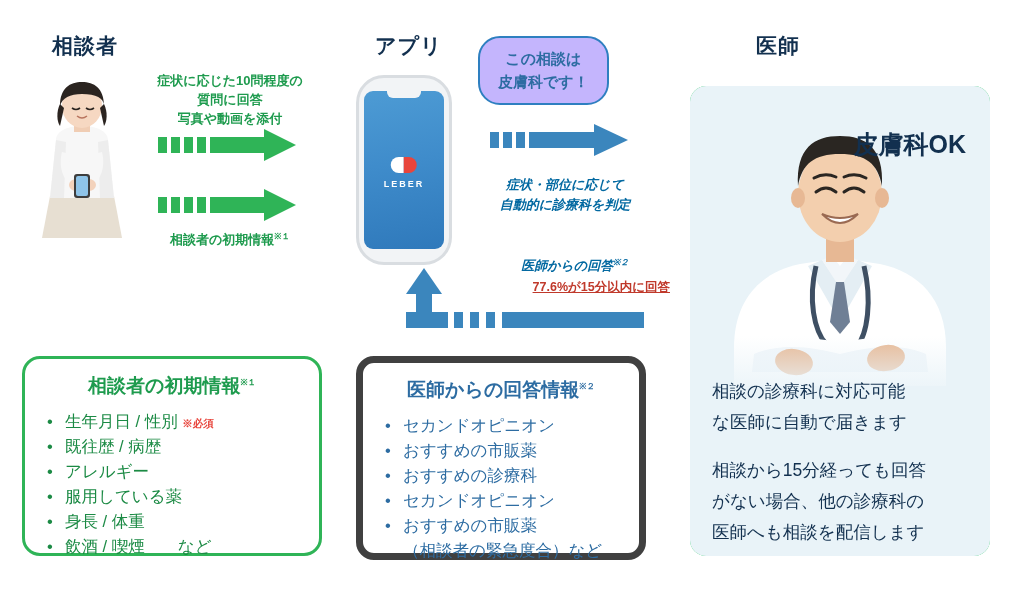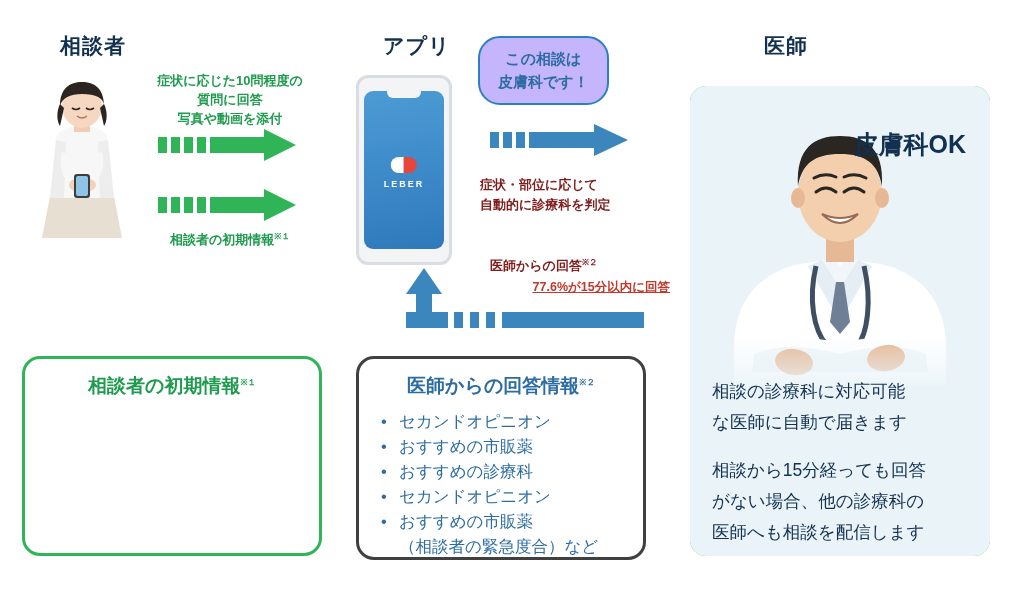--- a/index.html
+++ b/index.html
@@ -20,65 +20,66 @@
     height: 593px;
   }
   .abs { position: absolute; }
 
   
   .col-title {
     font-size: 21px;
     font-weight: bold;
     color: #12304f;
     letter-spacing: 1px;
-    margin-left: 8px;
   }
 
   
   .person-photo {
     width: 120px;
     height: 160px;
     background: #fdfdfd;
     overflow: hidden;
   }
   .person-svg { display:block; }
 
   
   .lbl-green {
     color: #1e9b4e;
     font-size: 13px;
     line-height: 1.45;
     text-align: center;
     font-weight: bold;
   }
   .lbl-blue {
-    color: #7f1d1d;
+    color: #0369a1;
     font-size: 13px;
     line-height: 1.5;
-    font-weight: bold;
+    text-align: center;
+    font-weight: bold;
+    font-style: italic;
   }
   .lbl-red {
     color: #c0392b;
     font-size: 12.5px;
     line-height: 1.5;
     text-align: right;
     font-weight: bold;
   }
   .sup {
     font-size: 8.5px;
     vertical-align: super;
   }
   .underline-red { text-decoration: underline; }
 
   
   .phone {
     width: 96px;
     height: 190px;
     border: 3px solid #d9dde1;
-    border-radius: 12px;
+    border-radius: 28px;
     background: #f2f4f6;
     box-sizing: border-box;
     padding: 13px 5px;
   }
   .phone-screen {
     width: 100%;
     height: 100%;
     border-radius: 9px;
     background: linear-gradient(170deg, #4d9bd4 0%, #3f8ccb 45%, #2f79bb 100%);
     position: relative;
@@ -171,21 +172,21 @@
   }
 
   
   .info-box {
     border-radius: 18px;
     box-sizing: border-box;
     background: #ffffff;
     padding: 14px 18px 16px 18px;
   }
   .box-green { border: 3px solid #2fb457; }
-  .box-blue  { border: 3px solid #404040; }
+  .box-blue  { border: 7px solid #404040; }
 
   .box-title {
     text-align: center;
     font-size: 19px;
     font-weight: bold;
     margin-bottom: 10px;
   }
   .box-title.green { color: #1e9b4e; }
   .box-title.blue  { color: #2d6ca2; }
 
@@ -342,20 +343,31 @@
     <span>医師からの回答</span><span class="sup">※２</span>
   </div>
   <div class="abs lbl-red" style="left:480px; top:278px; width:190px;">
     <span class="underline-red">77.6%が15分以内に回答</span>
   </div>
 
   <div class="abs info-box box-green" style="left:22px; top:356px; width:300px; height:200px;">
     <div class="box-title green">
       <span>相談者の初期情報</span><span class="sup">※１</span>
     </div>
+    <ul class="box-list green">
+      <li>
+        <span>生年月日 / 性別</span>
+        <span class="req">※必須</span>
+      </li>
+      <li>既往歴 / 病歴</li>
+      <li>アレルギー</li>
+      <li>服用している薬</li>
+      <li>身長 / 体重</li>
+      <li>飲酒 / 喫煙　　など</li>
+    </ul>
   </div>
 
   <div class="abs info-box box-blue" style="left:356px; top:356px; width:290px; height:204px;">
     <div class="box-title blue">
       <span>医師からの回答情報</span><span class="sup">※２</span>
     </div>
     <ul class="box-list blue">
       <li>セカンドオピニオン</li>
       <li>おすすめの市販薬</li>
       <li>おすすめの診療科</li>

